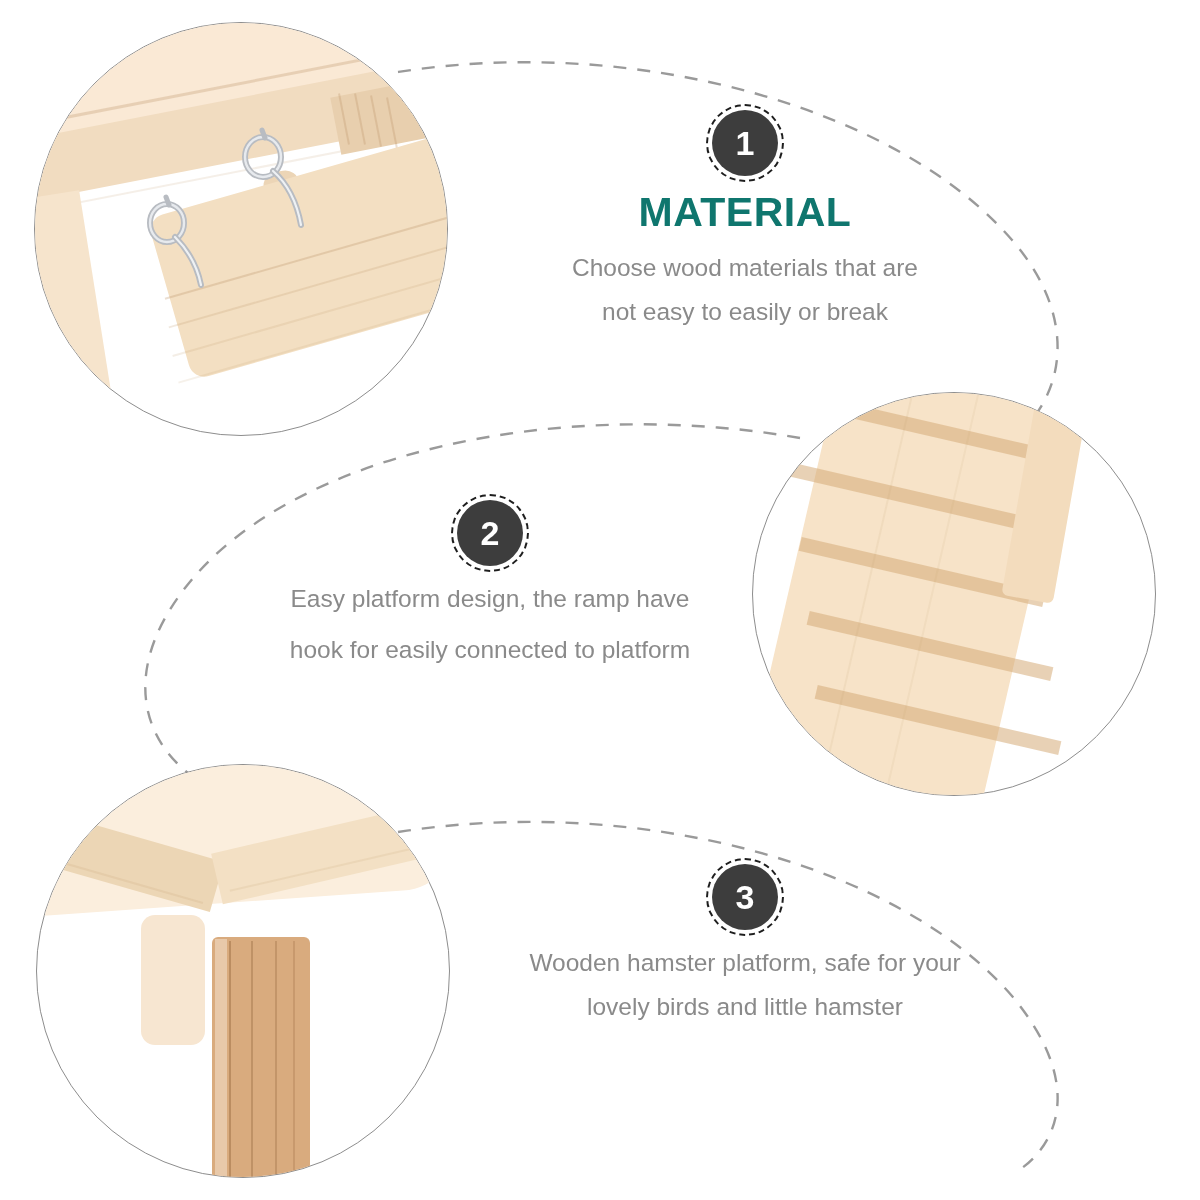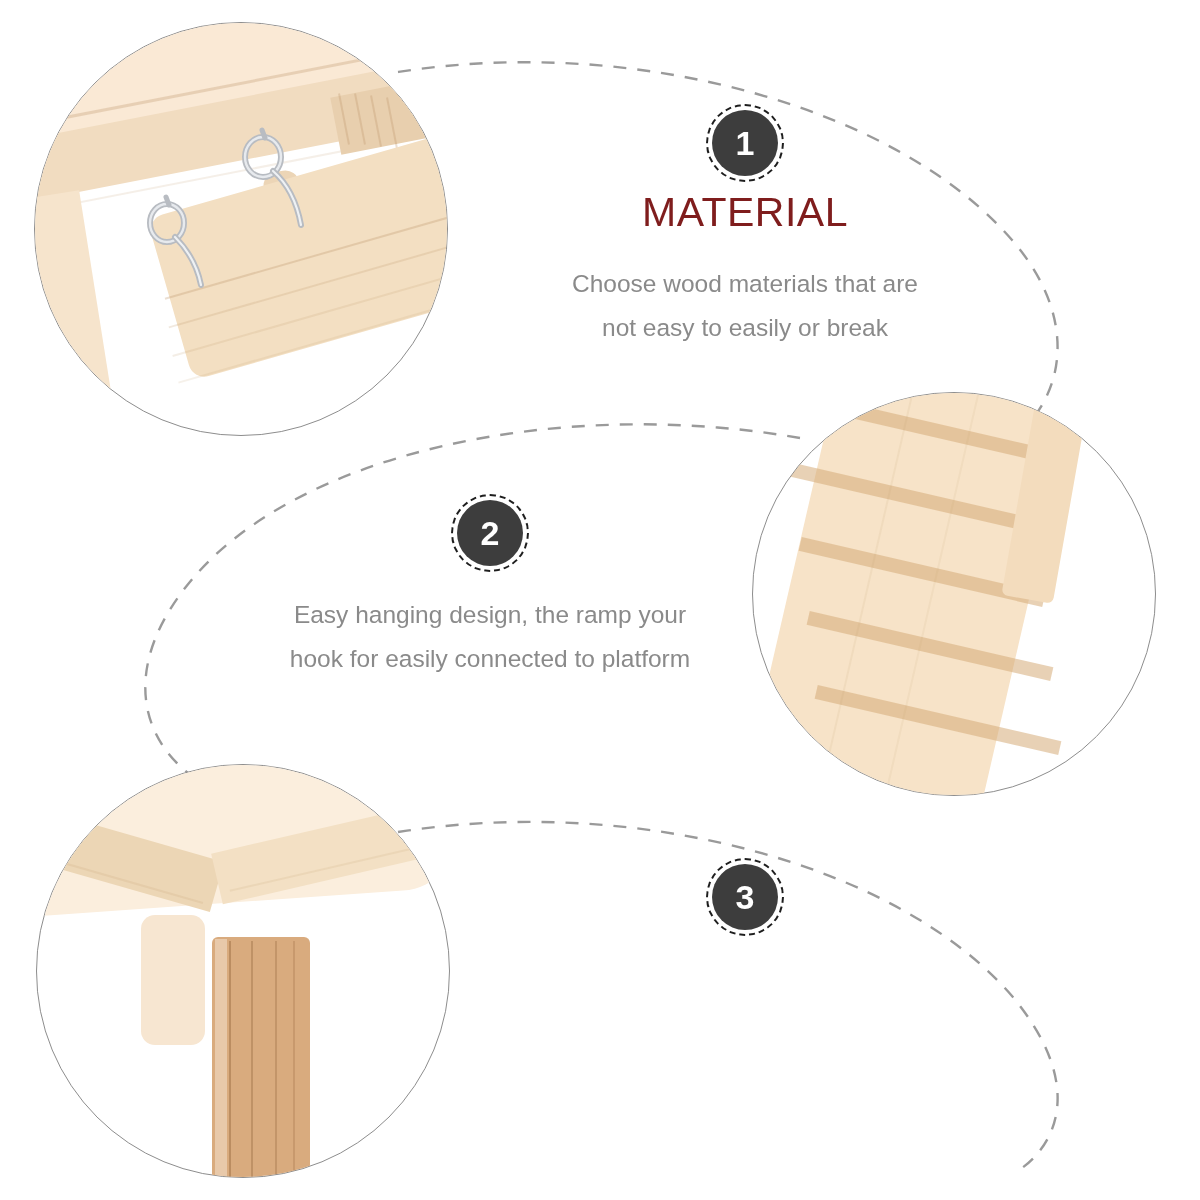--- a/index.html
+++ b/index.html
@@ -74,28 +74,28 @@
     content: "";
     position: absolute;
     left: -6px; top: -6px;
     right: -6px; bottom: -6px;
     border-radius: 50%;
     border: 2px dashed #1e1e1e;
   }
   .step-title {
     margin-top: 14px;
     font-size: 41px;
-    font-weight: normal;
-    color: #7f1d1d;
+    font-weight: bold;
+    color: #0f766e;
     letter-spacing: .5px;
     line-height: 1.1;
     white-space: nowrap;
   }
   .step-desc {
-    margin-top: 28px;
+    margin-top: 12px;
     font-size: 24.5px;
     color: #8a8a8a;
     line-height: 1.72;
     white-space: nowrap;
   }
 </style>
 </head>
 <body>
 
 <div id="page">
@@ -212,23 +212,25 @@
     </div>
     <div class="step-title">MATERIAL</div>
     <div class="step-desc">Choose wood materials that are</div>
     <div class="step-desc" style="margin-top:2px;">not easy to easily or break</div>
   </div>
 
   <div class="step" style="left:230px; top:500px; width:520px;">
     <div class="badge">
       <span>2</span>
     </div>
-    <div class="step-desc">Easy hanging design, the ramp your</div>
-    <div class="step-desc" style="margin-top:2px;">hook for easily connected to platform</div>
+    <div class="step-desc">Easy platform design, the ramp have</div>
+    <div class="step-desc" style="margin-top:9px;">hook for easily connected to platform</div>
   </div>
 
   <div class="step" style="left:485px; top:864px; width:520px;">
     <div class="badge">
       <span>3</span>
     </div>
+    <div class="step-desc">Wooden hamster platform, safe for your</div>
+    <div class="step-desc" style="margin-top:2px;">lovely birds and little hamster</div>
   </div>
 
 </div>
 
 </body></html>

